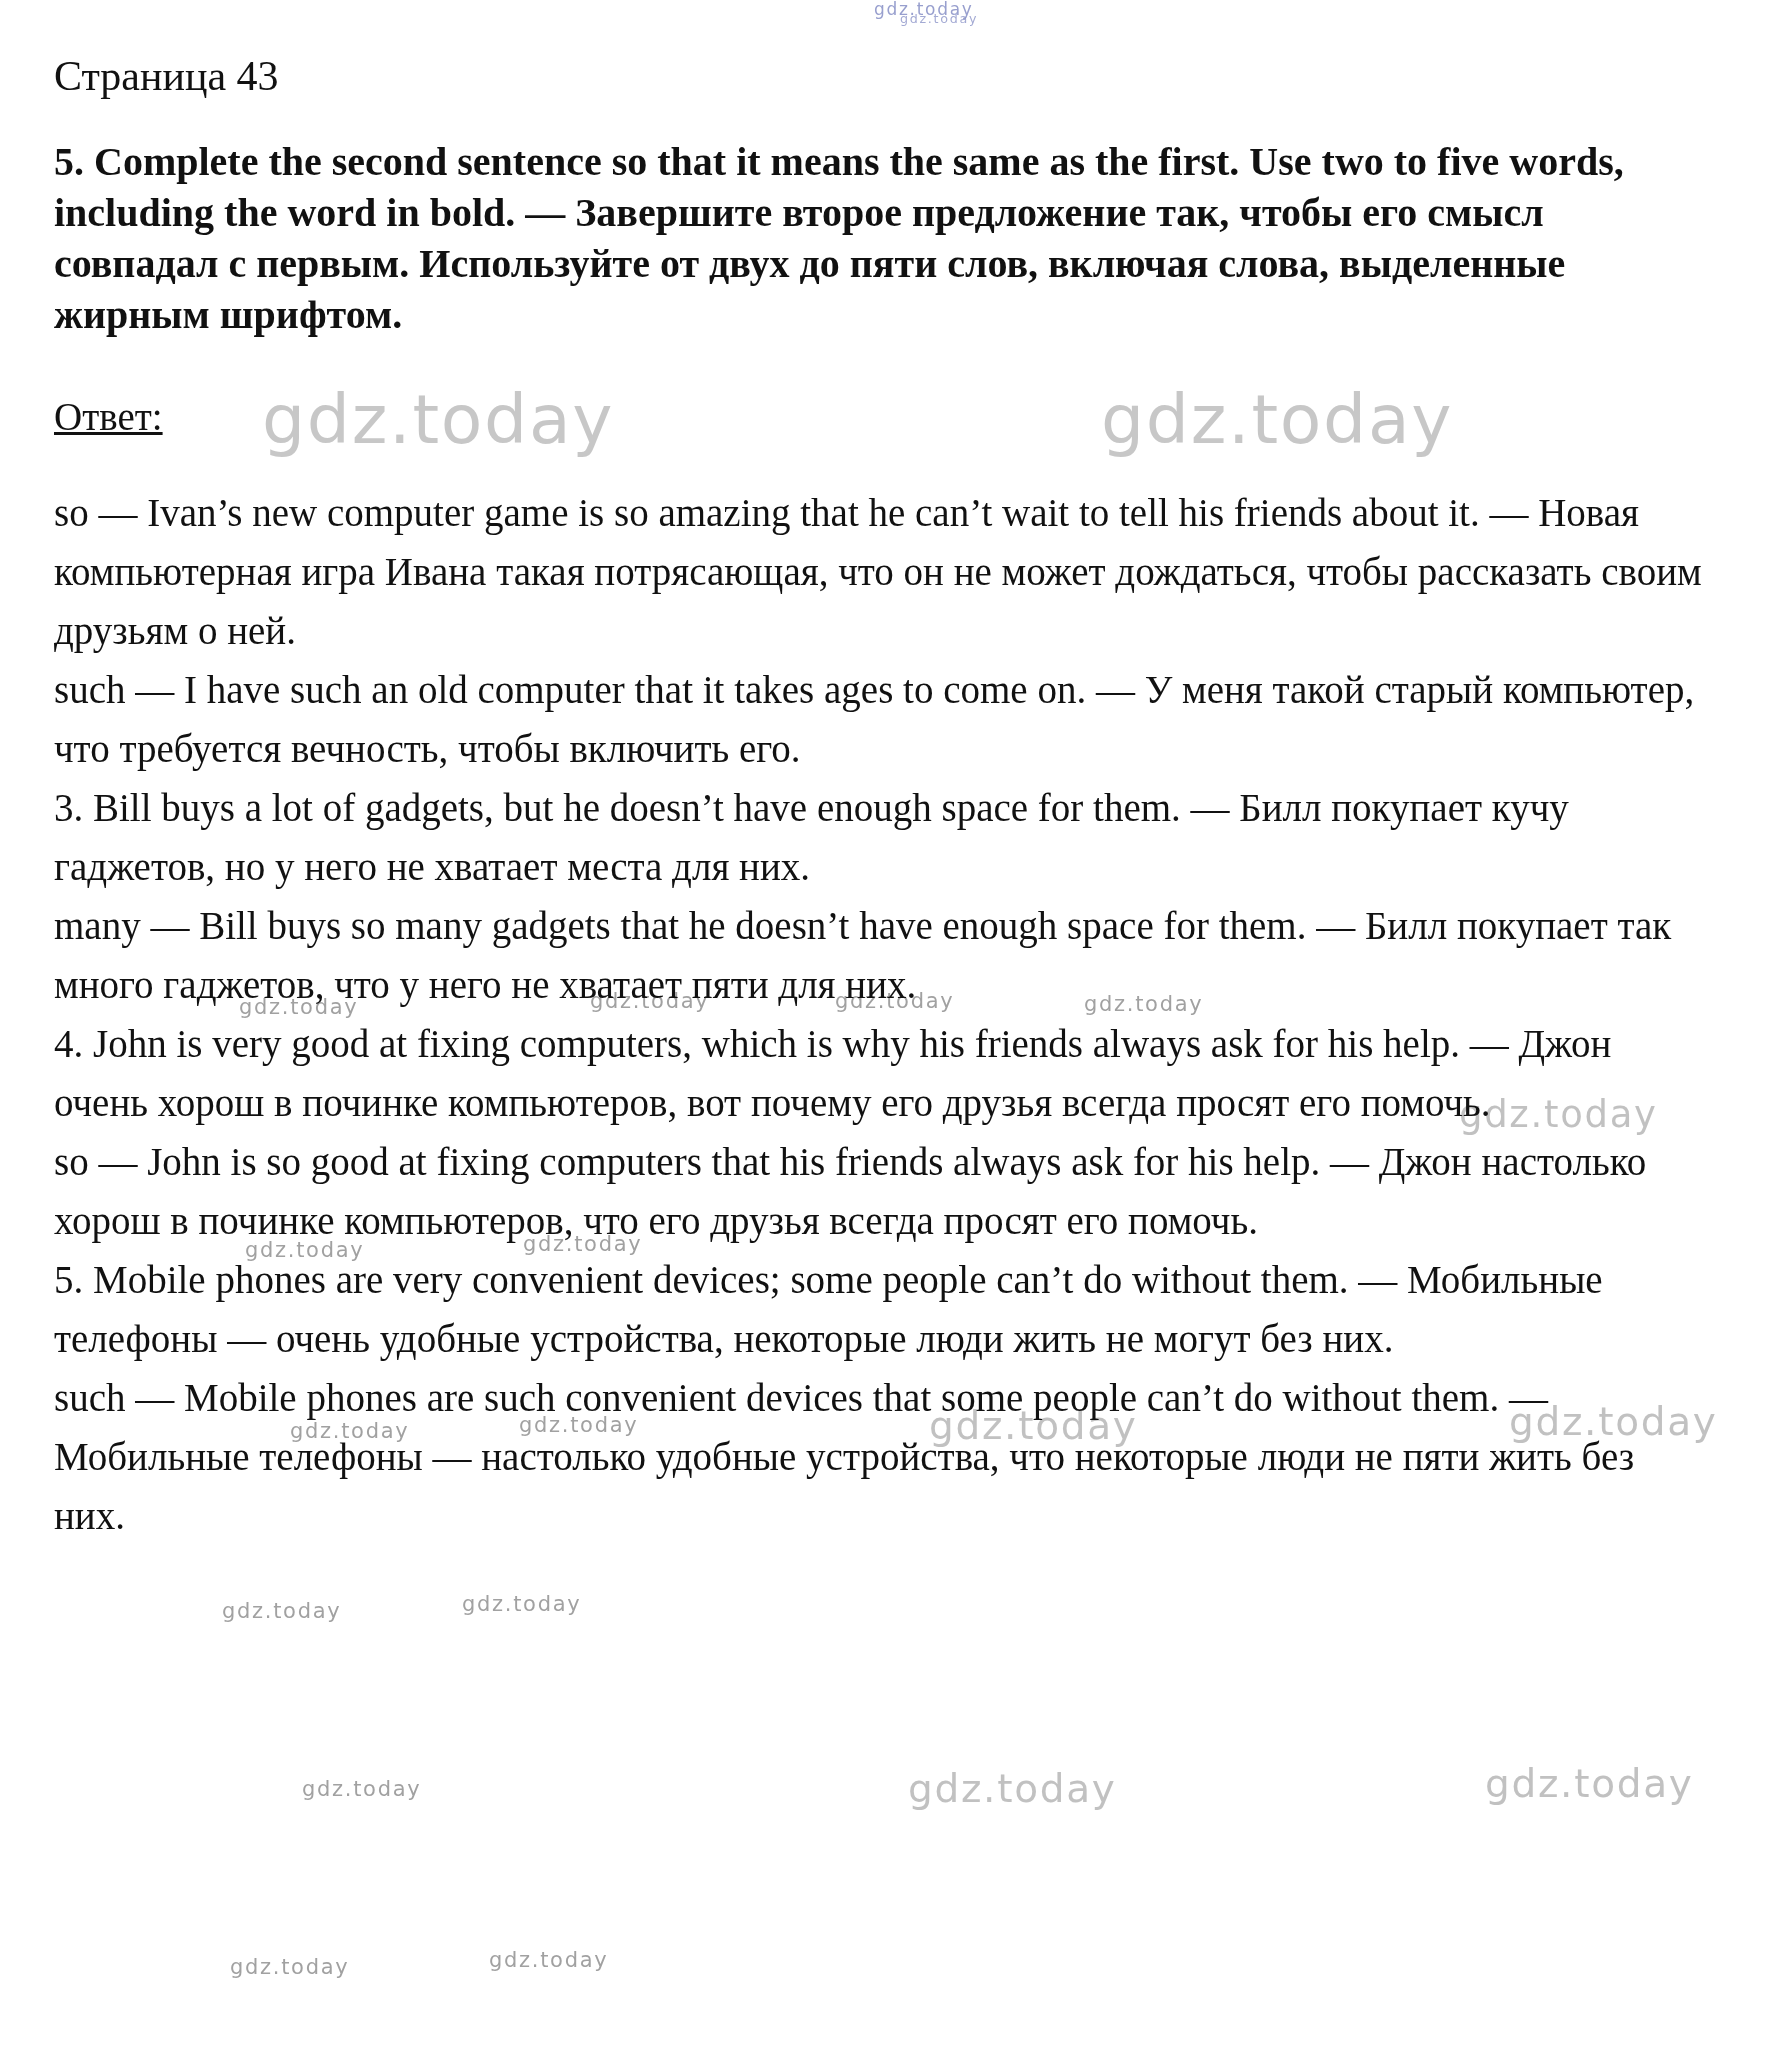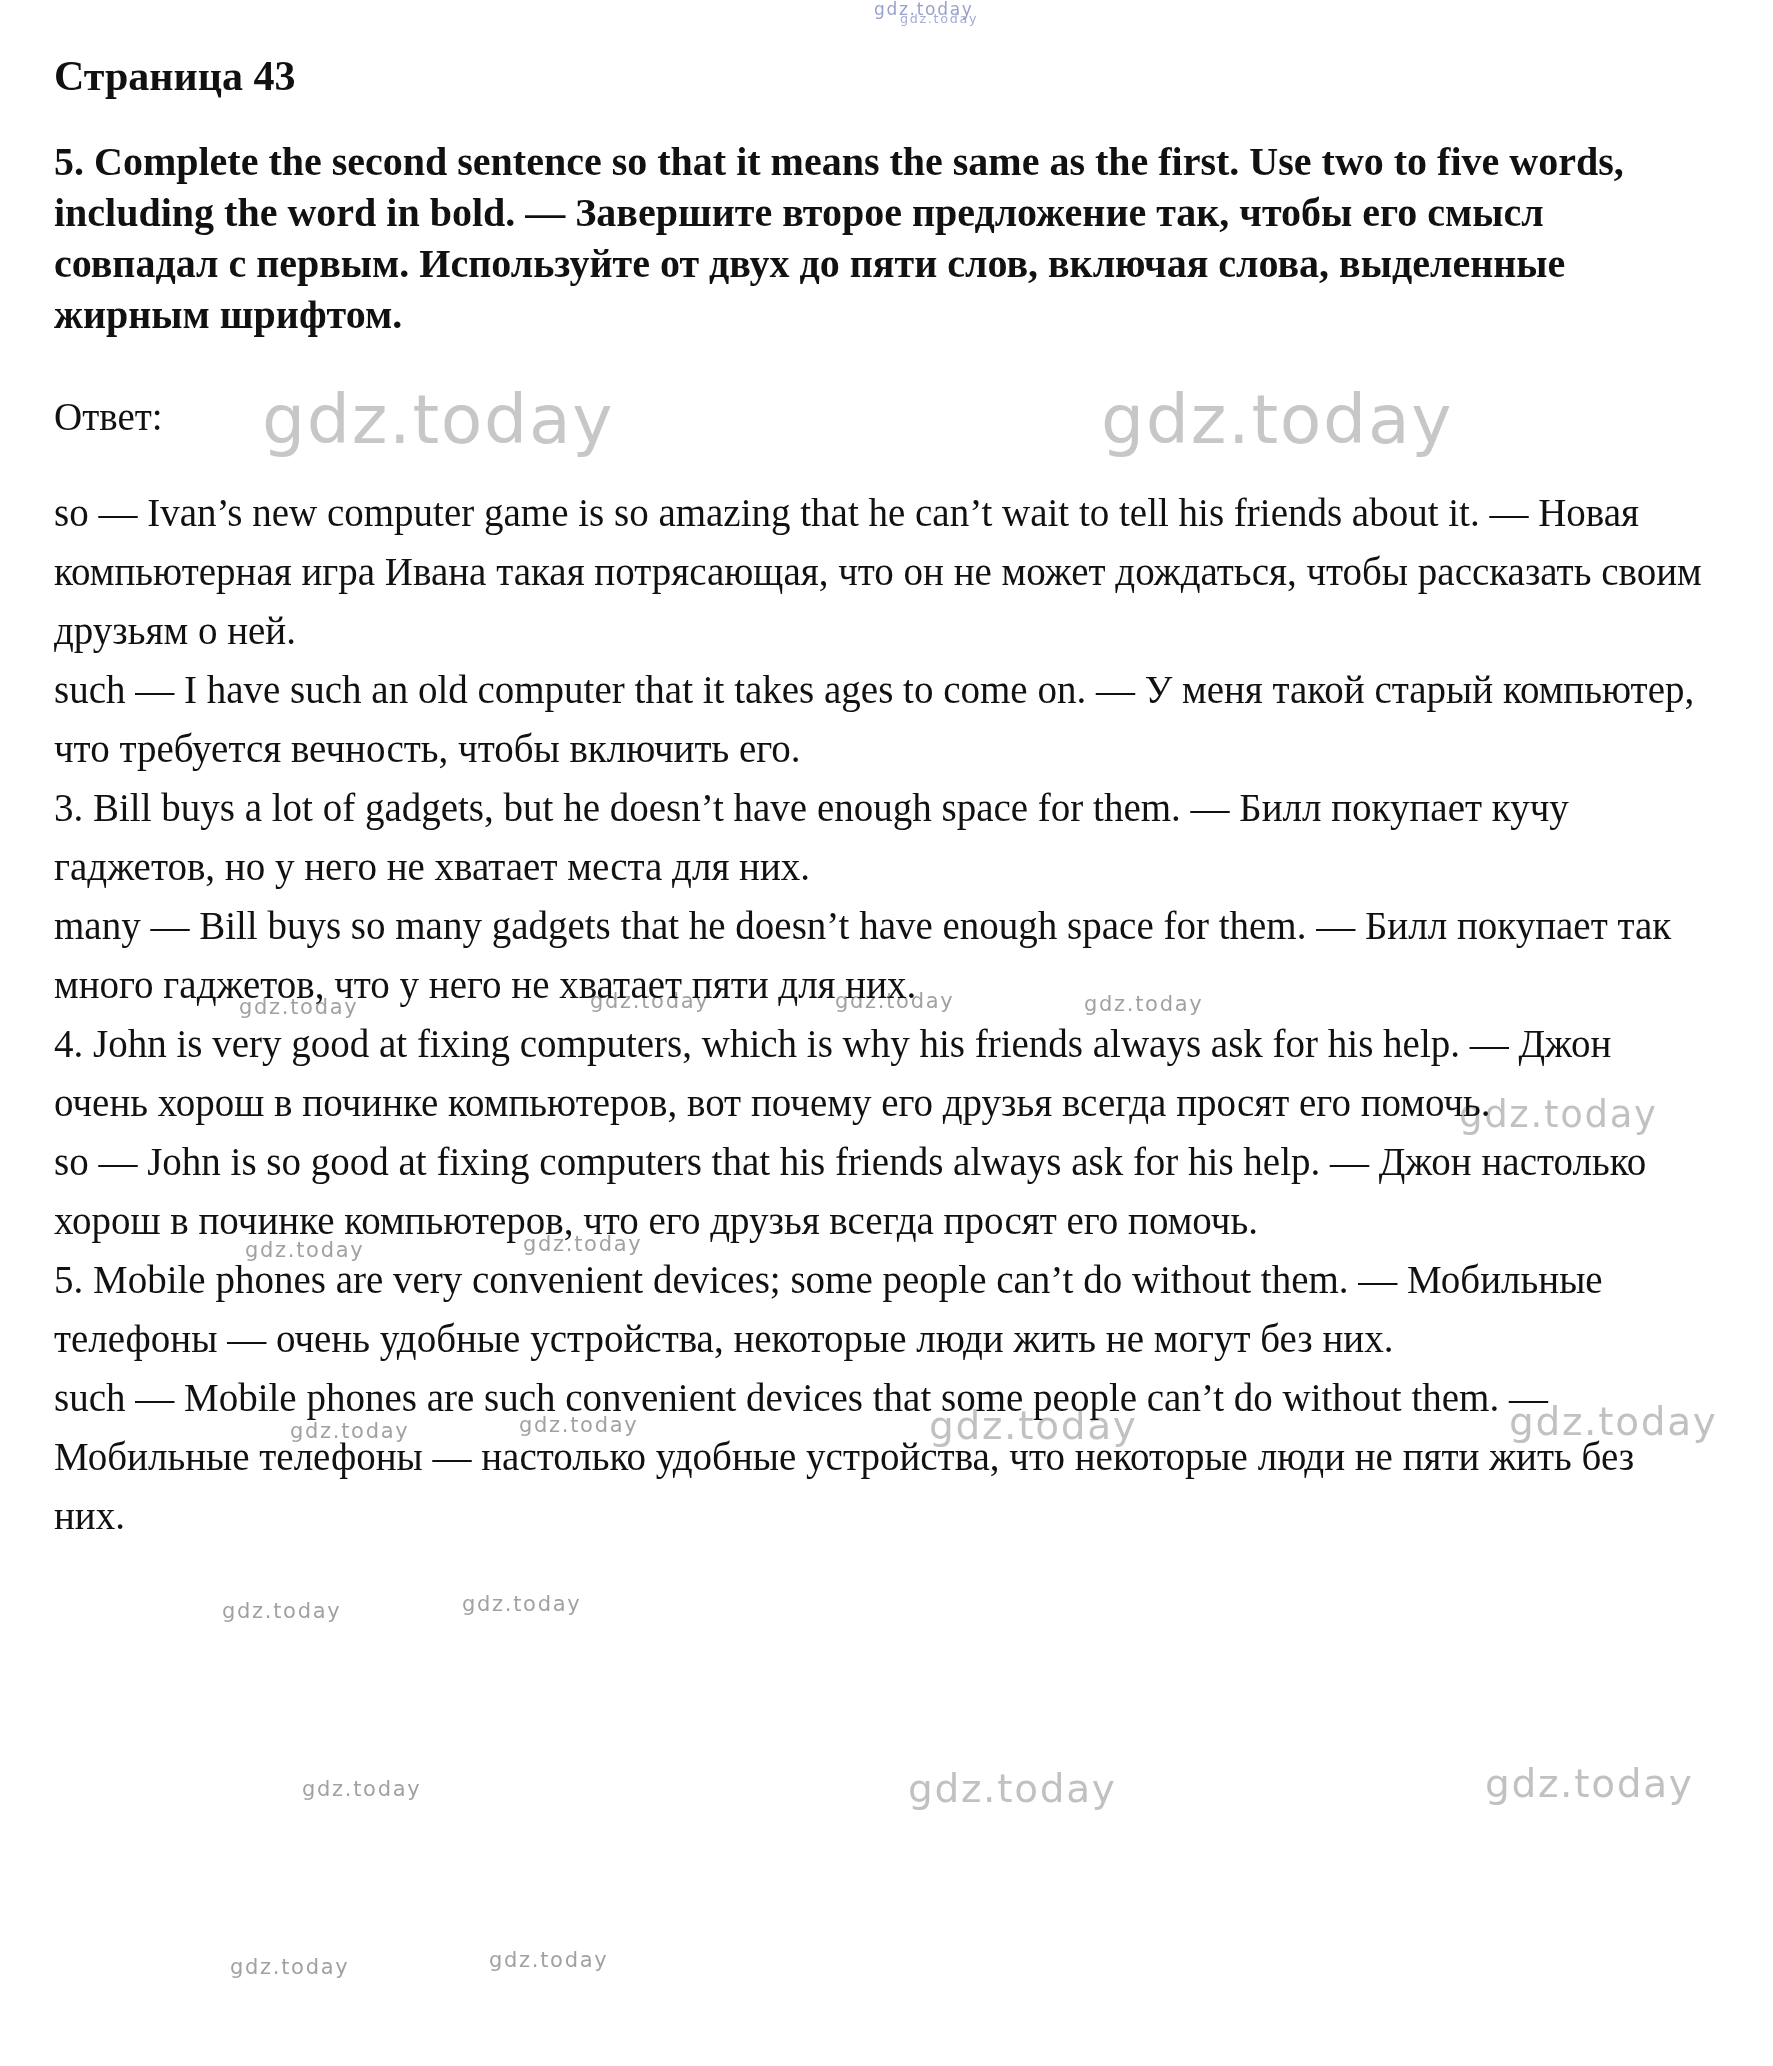--- a/index.html
+++ b/index.html
@@ -16,34 +16,35 @@
     color: #111111;
   }
   .content {
     position: absolute;
     left: 54px;
     top: 53px;
     width: 1659px;
   }
   .page-title {
     font-size: 42px;
-    font-weight: bold;
+    font-weight: normal;
     margin: 0 0 37px 0;
     line-height: 1.1;
   }
   .instruction {
     font-size: 40px;
     font-weight: bold;
     line-height: 51px;
     margin: 0 0 47px 0;
   }
   .answer-label {
     font-size: 39px;
     line-height: 59px;
     margin: 0 0 37px 0;
+    text-decoration: underline;
   }
   .answers p {
     font-size: 39px;
     line-height: 59px;
     margin: 0;
   }
   .watermark-layer {
     position: absolute;
     left: 0; top: 0; right: 0; bottom: 0;
     pointer-events: none;

